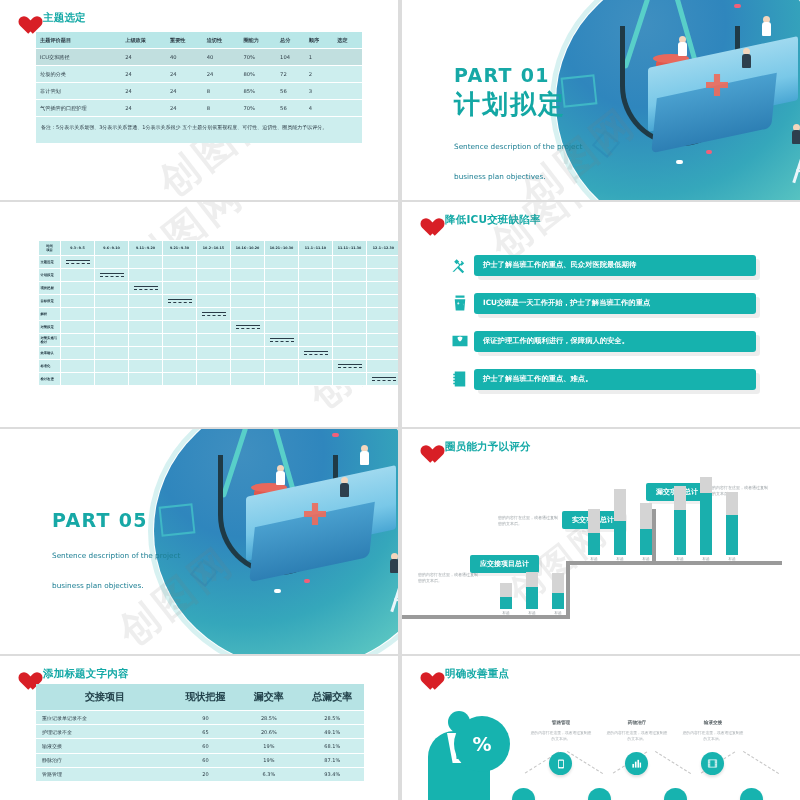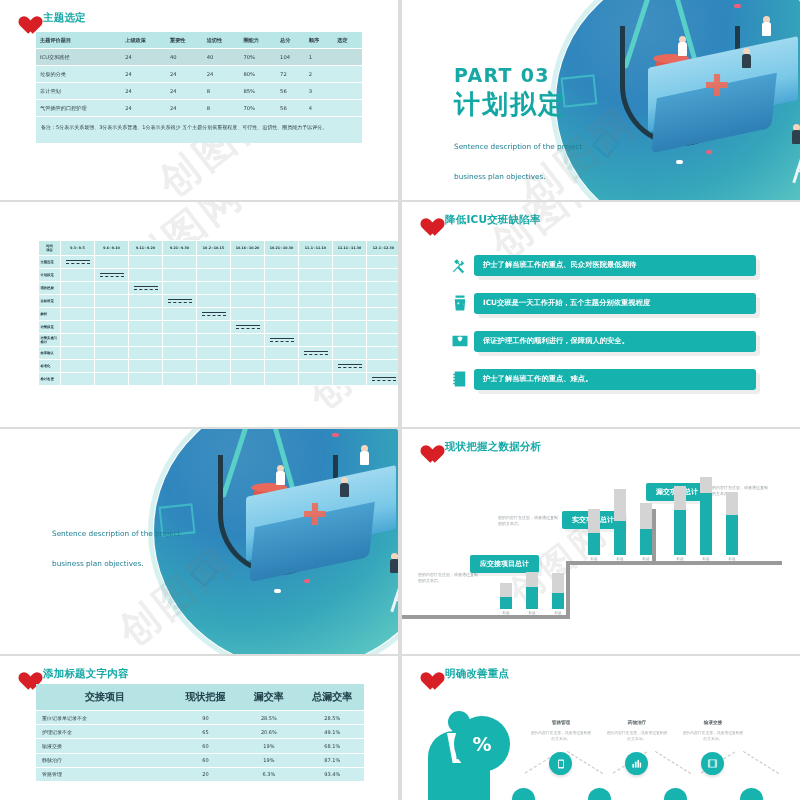--- a/index.html
+++ b/index.html
@@ -251,21 +251,21 @@
         <div class="rail"></div>
 
         <div class="rung" style="top:116px"></div>
       </div>
       <div class="pill" style="left:178px;top:40px;width:7px;height:4px;background:#f1607a;"></div>
       <div class="pill" style="left:150px;top:186px;width:6px;height:4px;background:#f1607a;"></div>
       <div class="pill" style="left:120px;top:196px;width:7px;height:4px;background:#ffffff;"></div>
     </div>
     <div class="wm" style="left:110px; top:130px;">创图网</div>
     <div class="cover-txt">
-      <div class="cover-part">PART 03</div>
+      <div class="cover-part">PART 01</div>
       <div class="cover-cn">计划拟定</div>
       <div class="cover-en">Sentence description of the project</div>
       <div class="cover-en">business plan objectives.</div>
     </div>
   </div>
 
   <div class="slide">
     <div class="wm" style="left:120px; top:0px;">创图网</div>
     <div class="wm" style="left:300px; top:130px;">创图网</div>
     <table class="gantt">
@@ -467,21 +467,21 @@
             </svg>
         </span>
         <span class="bar4">护士了解当班工作的重点、民众对医院最低期待</span>
       </div>
       <div class="li">
         <span class="ic">
           <svg width="18" height="20" viewBox="0 0 24 24" fill="currentColor">
               <path d="M6 2h12v3H6zM5 7h14l-1.3 15H6.3zM10 10l-2 3h1.6l-1 2 3-2.6-1.6-.1zM14.5 10.5l2.5 2-1.2.5 1.4 2.6-1.2-3.3z"></path>
             </svg>
         </span>
-        <span class="bar4">ICU交班是一天工作开始，五个主题分别依重视程度</span>
+        <span class="bar4">ICU交班是一天工作开始，护士了解当班工作的重点</span>
       </div>
       <div class="li">
         <span class="ic">
           <svg width="20" height="18" viewBox="0 0 24 24" fill="currentColor">
               <path d="M2 5h20v14H2zM12 6c-2 .6-3.2 1-3.2 1s-.3 4 3.2 5.6c3.5-1.6 3.2-5.6 3.2-5.6S14 6.6 12 6z"></path>
             </svg>
         </span>
         <span class="bar4">保证护理工作的顺利进行，保障病人的安全。</span>
       </div>
       <div class="li">
@@ -533,29 +533,30 @@
         <div class="rail"></div>
 
         <div class="rung" style="top:116px"></div>
       </div>
       <div class="pill" style="left:178px;top:40px;width:7px;height:4px;background:#f1607a;"></div>
       <div class="pill" style="left:150px;top:186px;width:6px;height:4px;background:#f1607a;"></div>
       <div class="pill" style="left:120px;top:196px;width:7px;height:4px;background:#ffffff;"></div>
     </div>
     <div class="wm" style="left:110px; top:140px;">创图网</div>
     <div class="cover-txt" style="top:80px;">
+      <div class="cover-part">PART 05</div>
       <div class="cover-en">Sentence description of the project</div>
       <div class="cover-en">business plan objectives.</div>
     </div>
   </div>
 
   <div class="slide">
     <div class="sl-head">
       <span class="heart"></span>
-      <span class="sl-title">现状把握之数据分析</span>
+      <span class="sl-title">圈员能力予以评分</span>
     </div>
     <div class="wm" style="left:100px; top:110px; font-size:34px;">创图网</div>
     <div class="chart">
       <div class="step" style="left:0px;  top:186px; width:168px;"></div>
       <div class="step" style="left:164px;top:132px; width:4px; height:58px;"></div>
       <div class="step" style="left:164px;top:132px; width:136px;"></div>
       <div class="step" style="left:256px;top:132px; width:4px; height:0px;"></div>
       <div class="step" style="left:252px;top:132px; width:4px; height:0px;"></div>
       <div class="step" style="left:252px;top:136px; width:0px;"></div>
       <div class="step" style="left:252px;top:136px; width:4px; height:0px;"></div>

